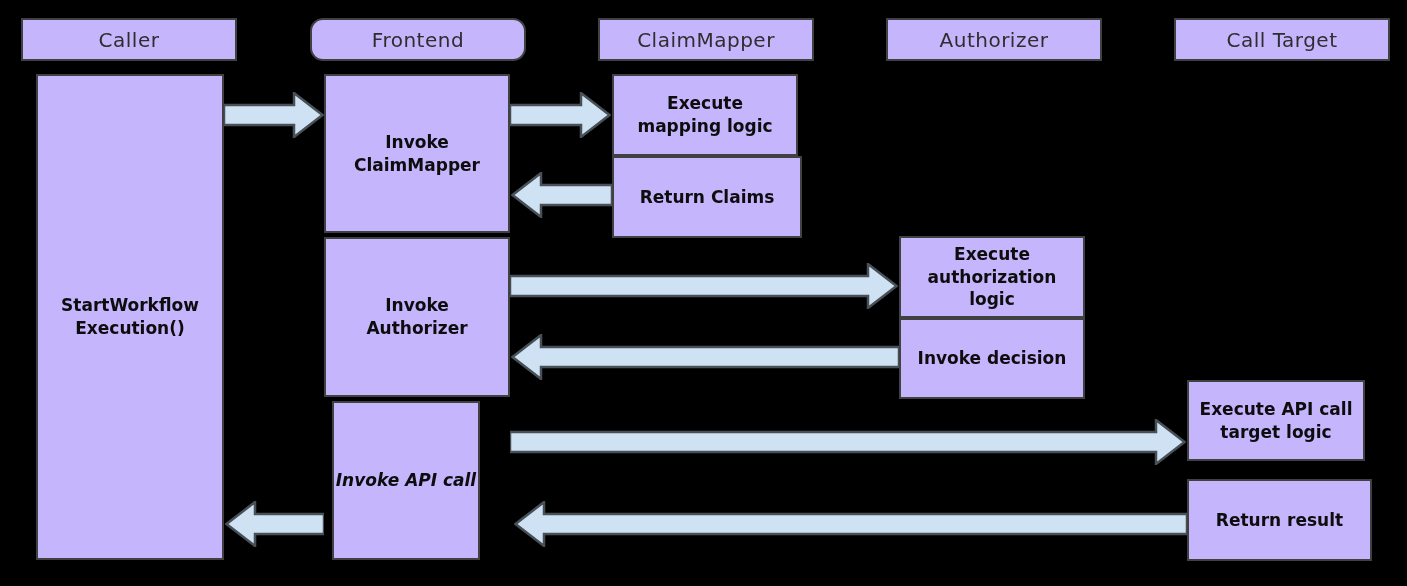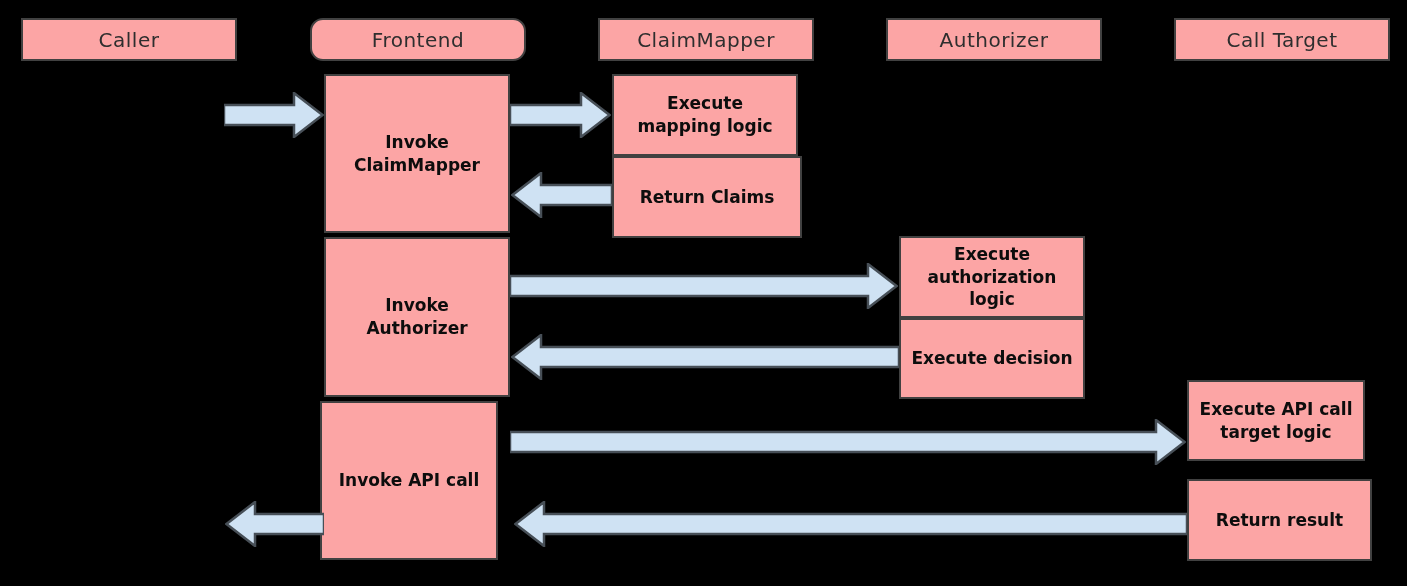--- a/index.html
+++ b/index.html
@@ -5,21 +5,21 @@
   html,body{margin:0;padding:0;background:#000;}
   .stage{
     position:relative;
     width:1407px;height:586px;
     background:#000;
     overflow:hidden;
     font-family:"DejaVu Sans","Liberation Sans",sans-serif;
   }
   .box{
     position:absolute;
-    background:#fca5a5;
+    background:#c4b5fd;
     border:2px solid #414141;
     box-sizing:border-box;
     display:flex;
     align-items:center;
     justify-content:center;
     text-align:center;
   }
   .hdr-label{
     font-size:20px;
     font-weight:400;
@@ -42,21 +42,21 @@
   .hdr-claimmapper {left:598px; top:18px; width:216px; height:43px;}
   .hdr-authorizer  {left:886px; top:18px; width:216px; height:43px;}
   .hdr-calltarget  {left:1174px;top:18px; width:216px; height:43px;}
 
   
   .caller-body{left:36px; top:74px; width:188px; height:486px;}
 
   
   .fe-1{left:324px; top:74px;  width:186px; height:159px;}
   .fe-2{left:324px; top:237px; width:186px; height:160px;}
-  .fe-3{left:320px; top:401px; width:178px; height:159px;}
+  .fe-3{left:332px; top:401px; width:148px; height:159px;font-style:italic;}
 
   
   .cm-1{left:612px; top:74px;  width:186px; height:82px;}
   .cm-2{left:612px; top:156px; width:190px; height:82px;}
 
   
   .az-1{left:899px; top:236px; width:186px; height:82px;}
   .az-2{left:899px; top:318px; width:186px; height:81px;}
 
   
@@ -77,20 +77,24 @@
   <div class="box hdr-claimmapper">
     <span class="hdr-label">ClaimMapper</span>
   </div>
   <div class="box hdr-authorizer">
     <span class="hdr-label">Authorizer</span>
   </div>
   <div class="box hdr-calltarget">
     <span class="hdr-label">Call Target</span>
   </div>
 
+  <div class="box caller-body">
+    <span class="step-label">StartWorkflow
+Execution()</span>
+  </div>
 
   <div class="box fe-1">
     <span class="step-label">Invoke
 ClaimMapper</span>
   </div>
   <div class="box fe-2">
     <span class="step-label">Invoke
 Authorizer</span>
   </div>
   <div class="box fe-3">
@@ -104,21 +108,21 @@
   <div class="box cm-2">
     <span class="step-label">Return Claims</span>
   </div>
 
   <div class="box az-1">
     <span class="step-label">Execute
 authorization
 logic</span>
   </div>
   <div class="box az-2">
-    <span class="step-label">Execute decision</span>
+    <span class="step-label">Invoke decision</span>
   </div>
 
   <div class="box ct-1">
     <span class="step-label">Execute API call
 target logic</span>
   </div>
   <div class="box ct-2">
     <span class="step-label">Return result</span>
   </div>
 

